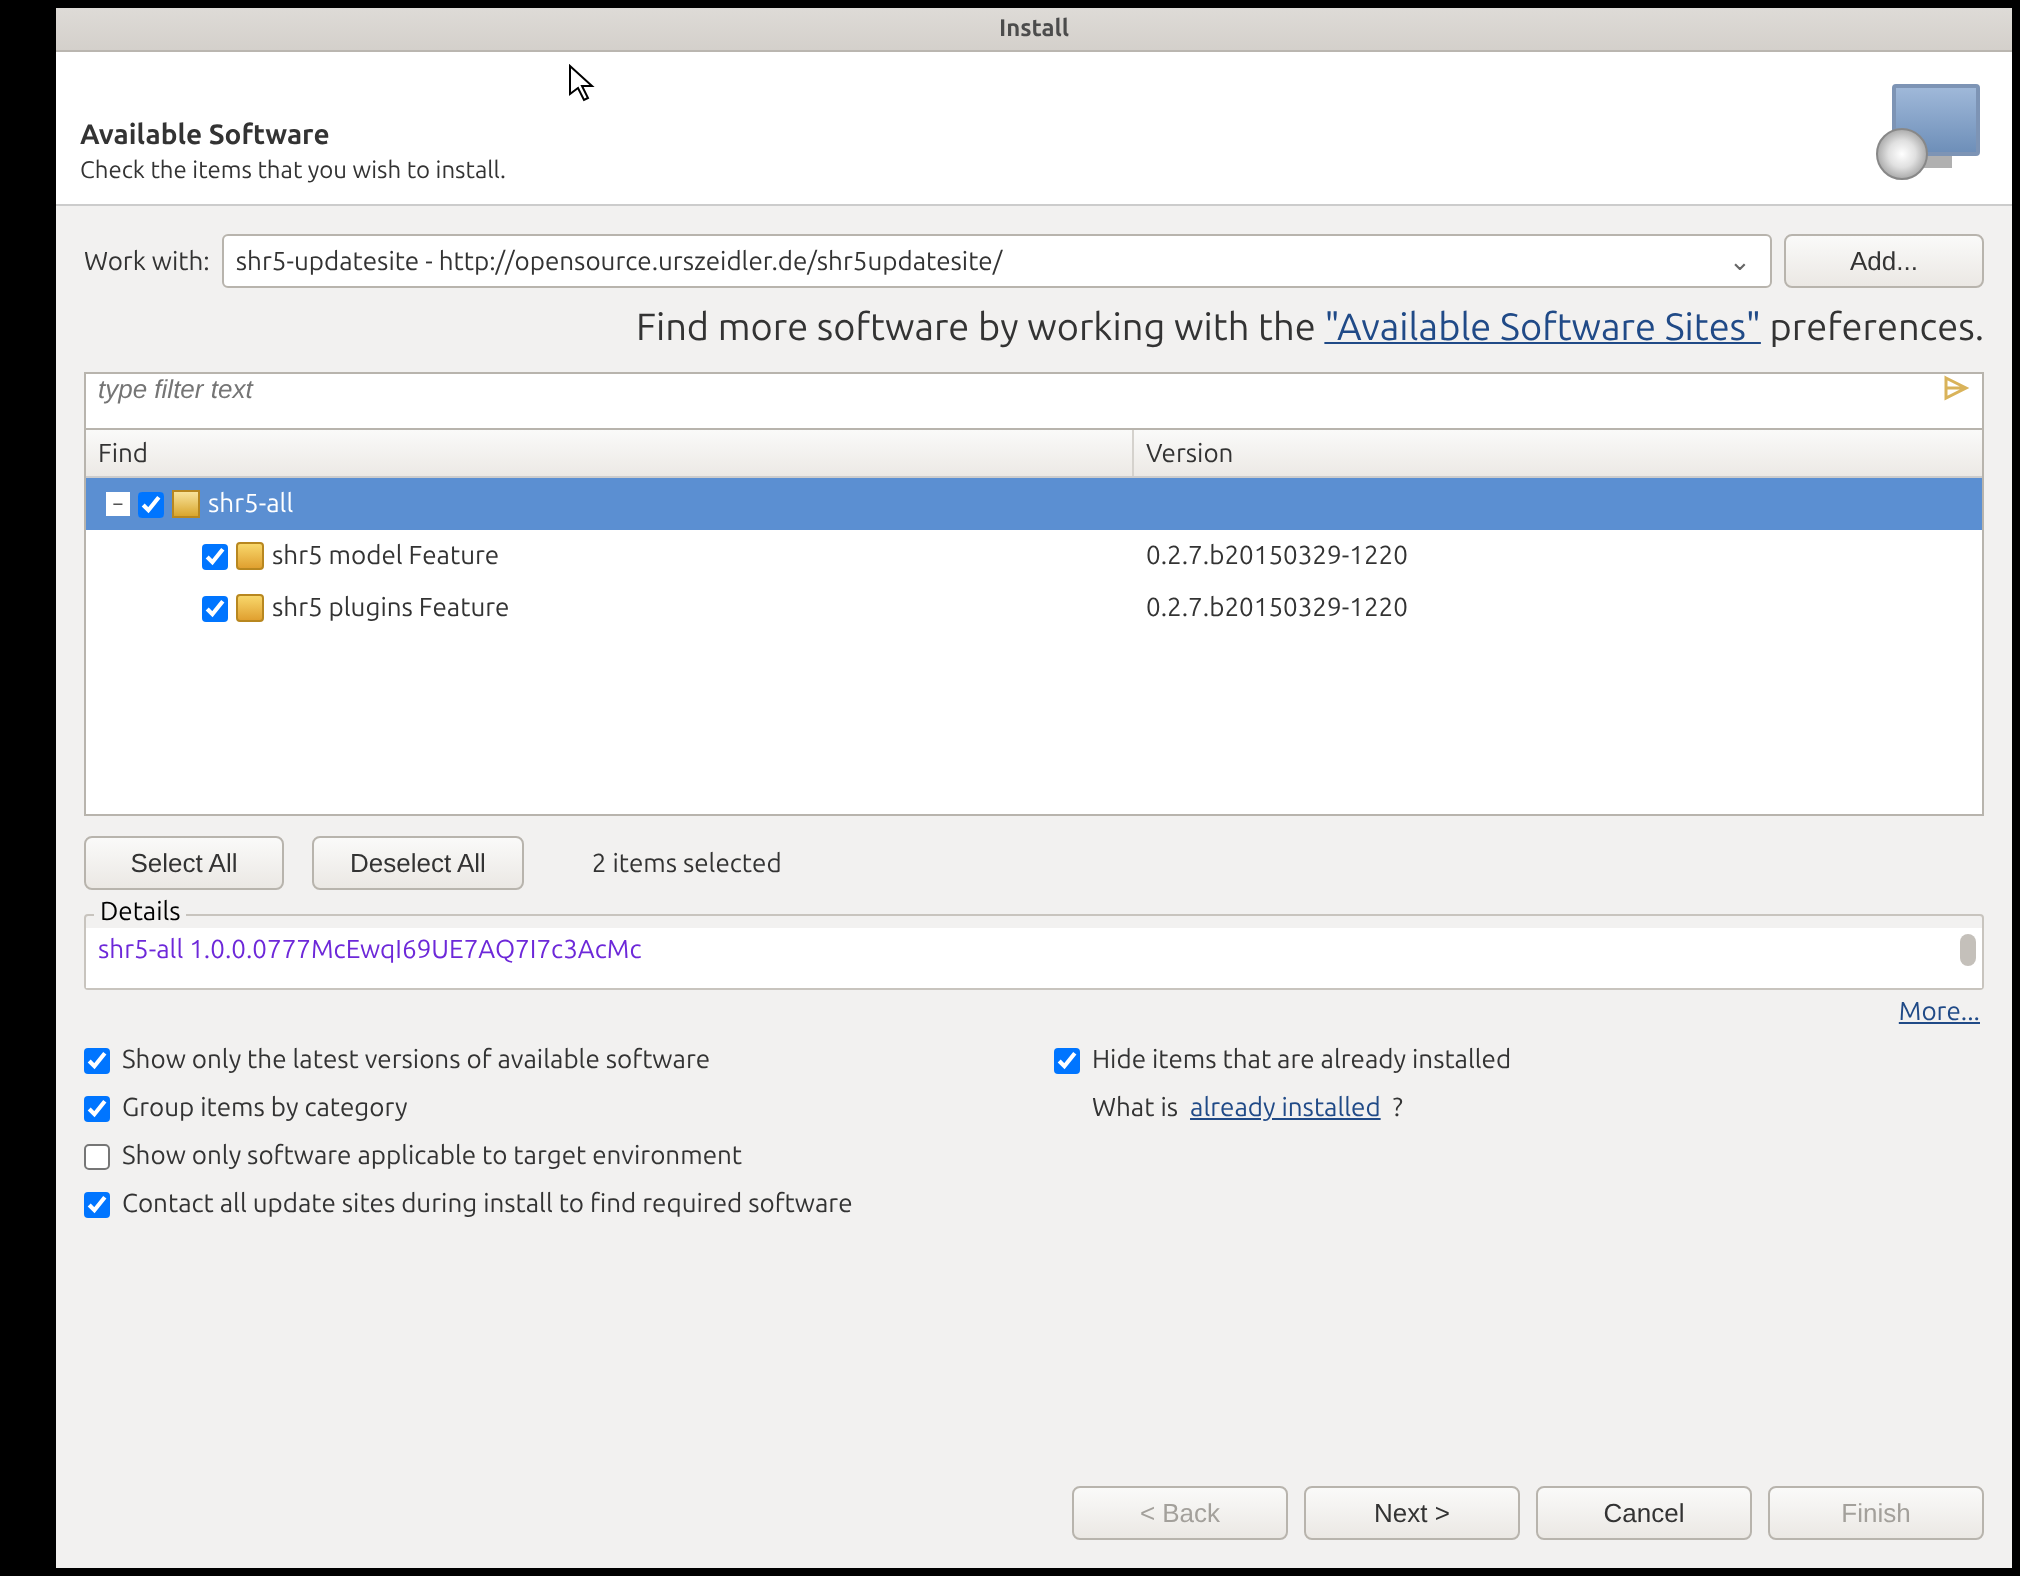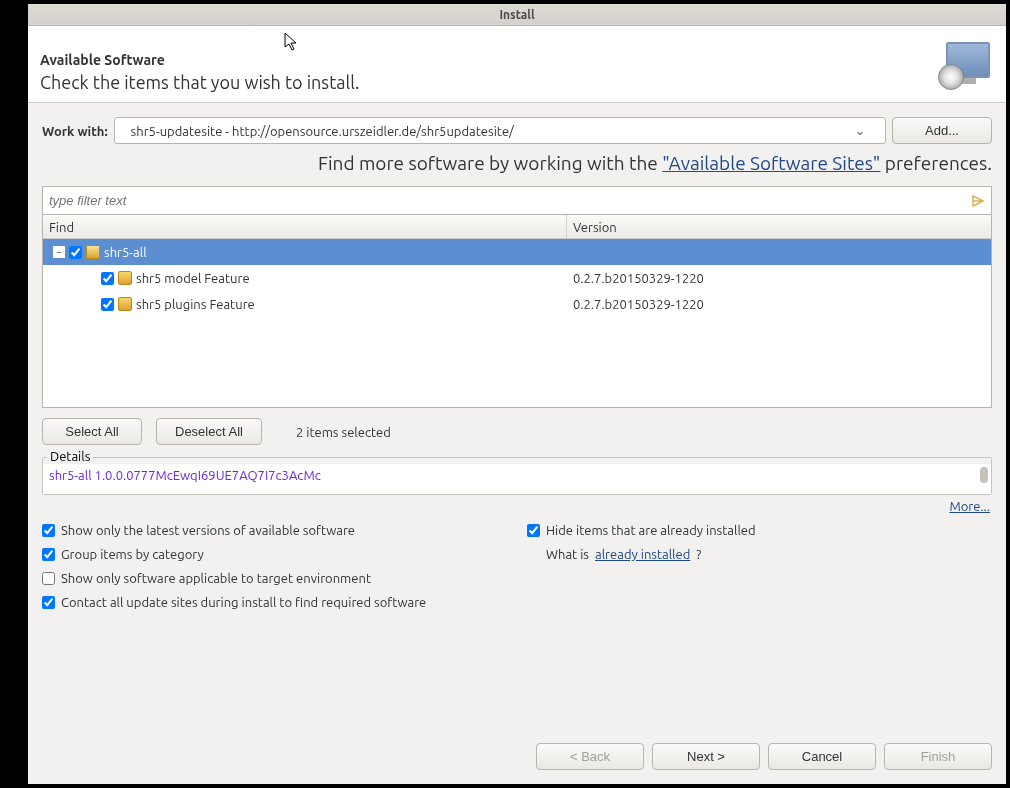--- a/index.html
+++ b/index.html
@@ -31,21 +31,21 @@
     }
     .header {
       background: #fff;
       padding: 10px 12px;
       display: flex;
       justify-content: space-between;
       align-items: flex-end;
       border-bottom: 1px solid #ccc;
     }
     .header-text h2 { font-size: 14px; font-weight: bold; color: #333; }
-    .header-text p { font-size: 18px; color: #333; margin-top: 4px; }
+    .header-text p { font-size: 12px; color: #333; margin-top: 4px; }
     .banner-icon {
       width: 56px; height: 56px;
       position: relative;
       flex-shrink: 0;
     }
     .monitor {
       position: absolute; top: 6px; right: 4px;
       width: 44px; height: 36px;
       background: linear-gradient(#9fb8d9, #6e8fb9);
       border: 2px solid #7d94b5;
@@ -63,26 +63,26 @@
     }
     .content {
       padding: 14px 14px 10px;
       flex: 1;
       display: flex;
       flex-direction: column;
     }
     .workwith-row {
       display: flex; align-items: center; gap: 6px; margin-bottom: 4px;
     }
-    .workwith-row label { white-space: nowrap; color: #333; font-weight: bold; }
+    .workwith-row label { white-space: nowrap; color: #333; }
     .combo {
       flex: 1; height: 27px;
       background: #fff; border: 1px solid #b8b4ad;
       border-radius: 3px; display: flex; align-items: center;
-      padding: 0 16px; font-size: 13px; color: #333;
+      padding: 0 6px; font-size: 13px; color: #333;
     }
     .combo-btn {
       width: 18px; text-align: center; color: #666; cursor: pointer;
     }
     .btn {
       height: 27px; min-width: 100px; padding: 0 18px;
       background: linear-gradient(#fafaf9, #ebe8e4);
       border: 1px solid #b8b4ad; border-radius: 4px;
       color: #333; font-size: 13px; cursor: pointer;
       text-align: center; line-height: 25px;
@@ -92,21 +92,21 @@
       color: #a3a09b;
       cursor: default;
     }
     .findmore {
       text-align: right; font-size: 19px; color: #333;
       margin: 4px 0 12px;
     }
     .findmore a { color: #204a87; text-decoration: underline; }
     .filter {
       height: 28px; background: #fff; border: 1px solid #b8b4ad;
-      display: flex; align-items: center; padding: 0 6px;
+      display: flex; align-items: flex-start; padding: 0 6px;
       border-bottom: none;
     }
     .filter input {
       flex: 1; border: none; outline: none; font-size: 13px;
       font-style: italic; color: #888; background: transparent;
     }
     .clear-icon { width: 14px; height: 14px; }
     .tree-panel {
       border: 1px solid #b8b4ad;
       display: flex; flex-direction: column;

